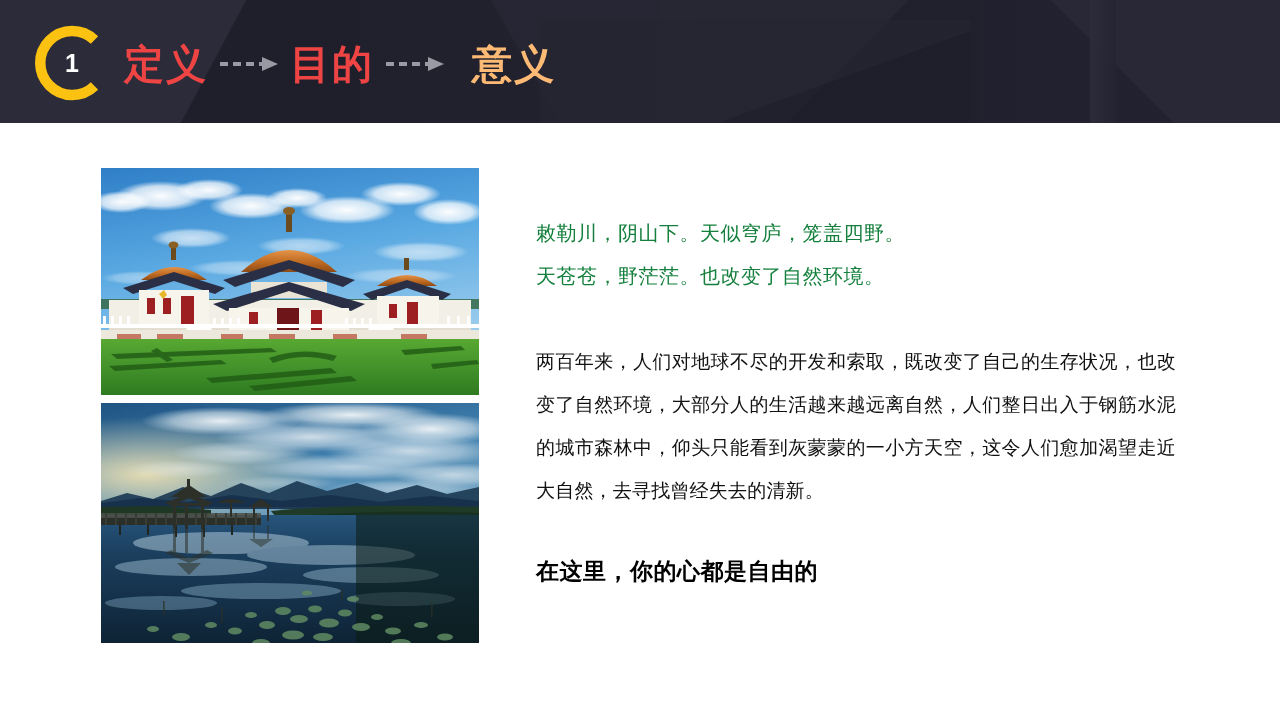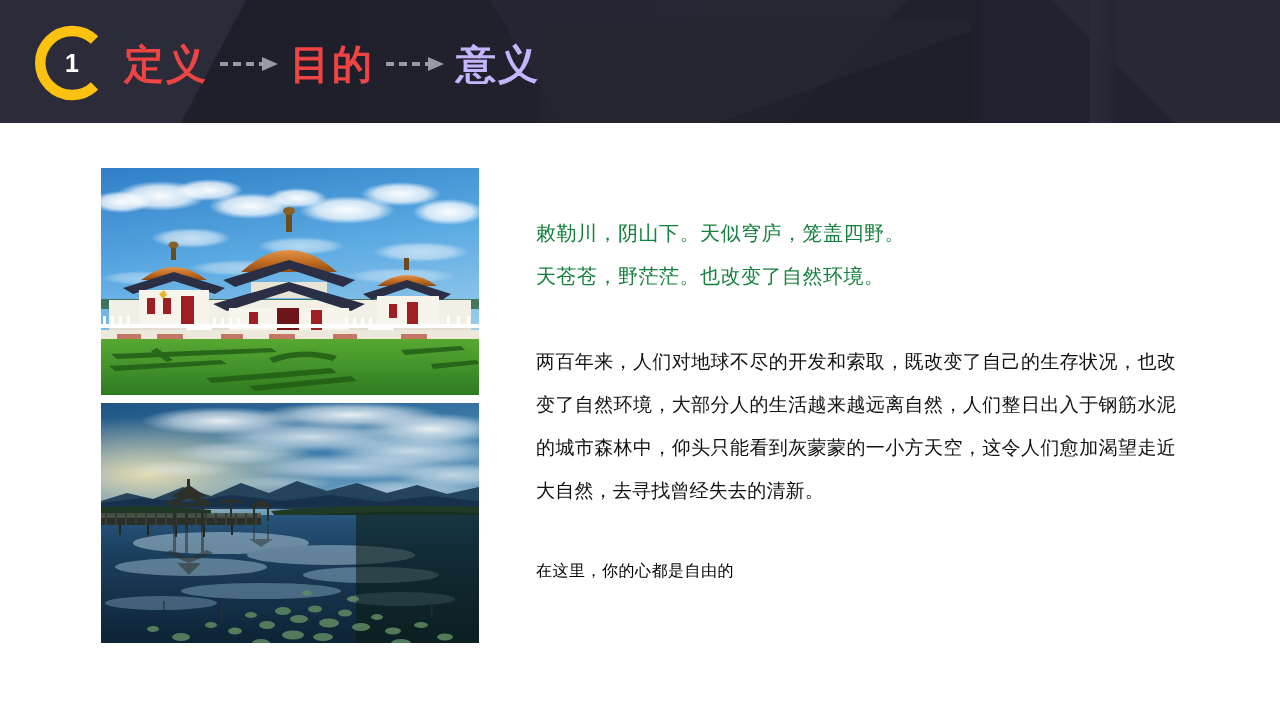--- a/index.html
+++ b/index.html
@@ -95,21 +95,21 @@
     align-items: center;
   }
   .title-word {
     font-size: 40px;
     font-weight: bold;
     letter-spacing: 2px;
     line-height: 1;
     white-space: nowrap;
   }
   .title-word.muted { color: #ef4444; }
-  .title-word.accent { color: #c4b5fd; }
+  .title-word.accent { color: #fdba74; margin-left: 16px; }
   .arrow {
     display: inline-block;
     margin: 0 10px;
     position: relative;
     top: 2px;
   }
 
   
   #photo-column {
     position: absolute;
@@ -143,22 +143,22 @@
     font-size: 19px;
     color: #111111;
     line-height: 43px;
     letter-spacing: 0.2px;
     text-align: justify;
     text-justify: inter-character;
     width: 640px;
   }
   #closing-line {
     margin-top: 44px;
-    font-size: 16px;
-    font-weight: normal;
+    font-size: 23px;
+    font-weight: bold;
     color: #000000;
     letter-spacing: 0.5px;
     line-height: 30px;
   }
 </style>
 </head>
 <body>
 
 <div id="header-band">
   <div class="facet facet-a"></div>

